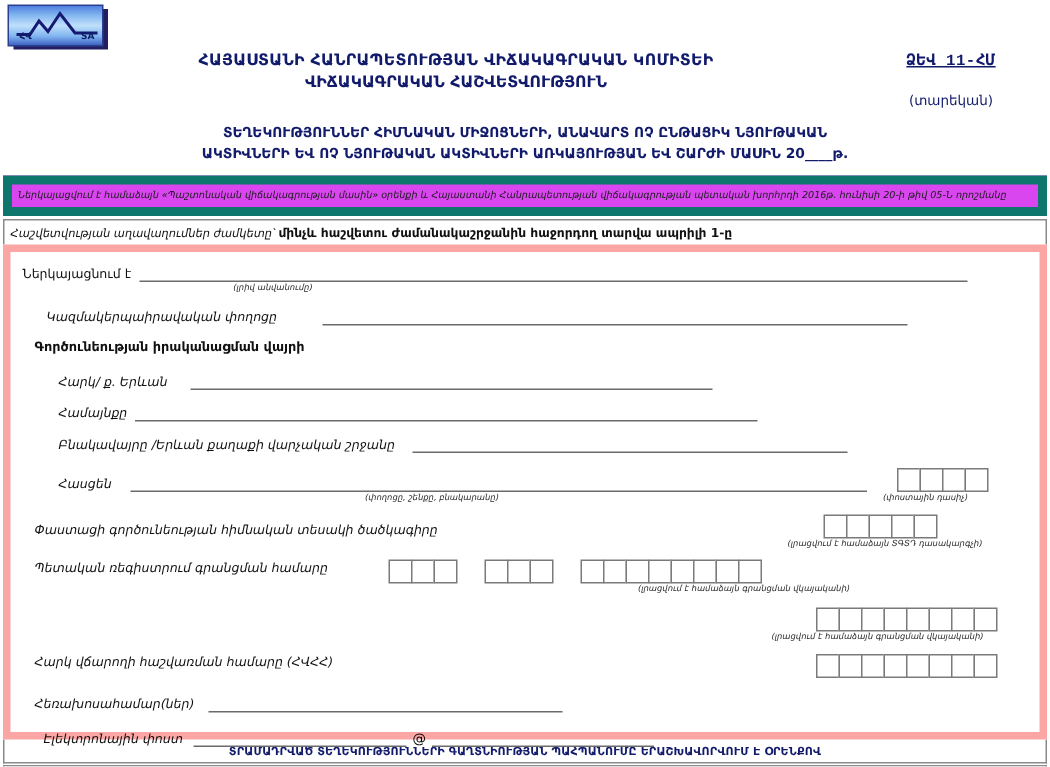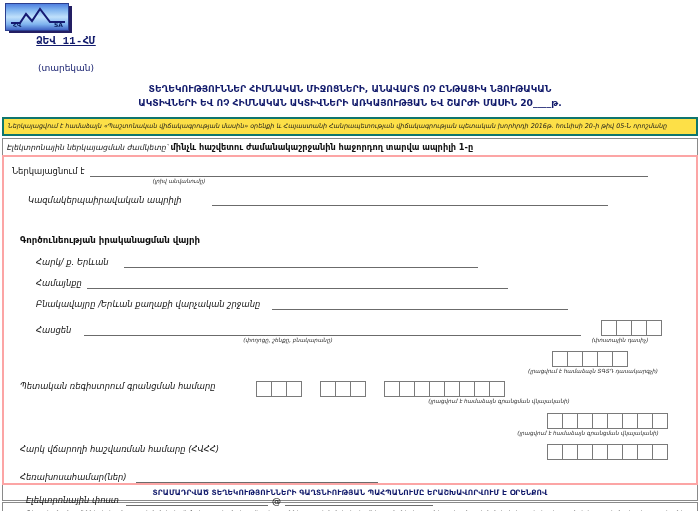--- a/index.html
+++ b/index.html
@@ -71,41 +71,41 @@
     margin-top: 9px;
     text-align: center;
     font-size: 9.2px; font-weight: bold; color: #111a6b;
     line-height: 14px;
     padding: 0 14px;
   }
 
   
   .note-box {
     margin: 7px 2px 0 2px;
-    border: 2px solid #0f766e;
+    border: 6px solid #0f766e;
     padding: 3px 16px 3px 4px;
-    background: #fde047;
+    background: #d946ef;
   }
   .note-txt {
     font-size: 6.4px; font-style: italic; color: #1a1a1a;
     line-height: 9px; white-space: nowrap;
   }
   .period-box {
     margin: 2px 2px 0 2px;
     border: 1px solid #8a8a8a;
     border-bottom: none;
     padding: 3px 4px;
   }
   .period-txt { font-size: 7.6px; font-style: italic; color: #111; }
   .period-txt b { font-style: normal; font-weight: bold; font-size: 8.2px; }
 
   
   .frame {
     margin: 0 2px;
-    border: 2px solid #fca5a5;
+    border: 5px solid #fca5a5;
     height: 330px;
     position: relative;
     padding: 7px 0 0 0;
   }
 
   .row { display: flex; align-items: flex-end; padding: 0 8px; }
   .lbl {
     font-size: 8.4px; font-style: italic; color: #111;
     white-space: nowrap; line-height: 11px;
   }
@@ -163,58 +163,62 @@
     </svg>
     <div class="logo-cap">
       <span>ՀՎ</span>
       <span>SA</span>
     </div>
   </div>
 </div>
 
 <div class="hdr">
   <div class="hdr-row">
+    <div class="hdr-center">
+      <div class="t1">ՀԱՅԱՍՏԱՆԻ ՀԱՆՐԱՊԵՏՈՒԹՅԱՆ  ՎԻՃԱԿԱԳՐԱԿԱՆ ԿՈՄԻՏԵԻ</div>
+      <div class="t2">ՎԻՃԱԿԱԳՐԱԿԱՆ ՀԱՇՎԵՏՎՈՒԹՅՈՒՆ</div>
+    </div>
     <div class="hdr-right">
       <div class="code">ՁԵՎ  11-ՀՄ</div>
       <div class="code-sub">(տարեկան)</div>
     </div>
   </div>
   <div class="t3">
     <div>ՏԵՂԵԿՈՒԹՅՈՒՆՆԵՐ ՀԻՄՆԱԿԱՆ ՄԻՋՈՑՆԵՐԻ, ԱՆԱՎԱՐՏ ՈՉ ԸՆԹԱՑԻԿ ՆՅՈՒԹԱԿԱՆ</div>
-    <div>ԱԿՏԻՎՆԵՐԻ ԵՎ  ՈՉ  ՀԻՄՆԱԿԱՆ ԱԿՏԻՎՆԵՐԻ ԱՌԿԱՅՈՒԹՅԱՆ ԵՎ ՇԱՐԺԻ ՄԱՍԻՆ  20____թ.</div>
+    <div>ԱԿՏԻՎՆԵՐԻ ԵՎ  ՈՉ  ՆՅՈՒԹԱԿԱՆ ԱԿՏԻՎՆԵՐԻ ԱՌԿԱՅՈՒԹՅԱՆ ԵՎ ՇԱՐԺԻ ՄԱՍԻՆ  20____թ.</div>
   </div>
 </div>
 
 <div class="note-box">
   <div class="note-txt">Ներկայացվում է համաձայն «Պաշտոնական վիճակագրության մասին»  օրենքի և  Հայաստանի Հանրապետության  վիճակագրության պետական խորհրդի 2016թ. հունիսի 20-ի թիվ 05-Ն որոշմանը</div>
 </div>
 
 <div class="period-box">
   <div class="period-txt">
-    <span>Էլեկտրոնային ներկայացման ժամկետը՝</span>
+    <span>Հաշվետվության աղավաղումներ ժամկետը՝</span>
     <b>մինչև հաշվետու ժամանակաշրջանին հաջորդող տարվա ապրիլի 1-ը</b>
   </div>
 </div>
 
 <div class="frame">
 
   <div class="row" style="margin-top:2px;">
     <div class="lbl plain">Ներկայացնում է</div>
     <div class="rule" style="margin-left:6px; margin-right:40px;"></div>
   </div>
   <div class="row" style="padding-left:60px;">
     <div class="hint" style="width:230px;">(լրիվ անվանումը)</div>
   </div>
 
   <div class="row" style="margin-top:10px;">
-    <div class="lbl" style="padding-left:16px;">Կազմակերպաիրավական ապրիլի</div>
+    <div class="lbl" style="padding-left:16px;">Կազմակերպաիրավական փողոցը</div>
     <div class="rule" style="margin-left:30px; margin-right:80px;"></div>
   </div>
 
-  <div class="row" style="margin-top:29px;">
+  <div class="row" style="margin-top:10px;">
     <div class="lbl bold" style="padding-left:8px;">Գործունեության իրականացման վայրի</div>
   </div>
 
   <div class="row" style="margin-top:11px;">
     <div class="lbl" style="padding-left:24px; width:112px;">Հարկ/ ք. Երևան</div>
     <div class="rule" style="margin-right:210px;"></div>
   </div>
 
   <div class="row" style="margin-top:10px;">
     <div class="lbl" style="padding-left:24px; width:75px;">Համայնքը</div>
@@ -237,20 +241,21 @@
     </div>
     <div style="width:26px;"></div>
   </div>
   <div class="row" style="padding-left:0;">
     <div style="width:96px;"></div>
     <div class="hint" style="flex:1; padding-right:96px;">(փողոցը, շենքը, բնակարանը)</div>
     <div class="hint" style="width:96px; margin-right:20px;">(փոստային դասիչ)</div>
   </div>
 
   <div class="row" style="margin-top:7px; align-items:flex-end;">
+    <div class="lbl" style="padding-left:8px;">Փաստացի գործունեության հիմնական տեսակի ծածկագիրը</div>
     <div style="flex:1;"></div>
     <div class="boxes">
       <div class="cell"></div>
       <div class="cell"></div>
       <div class="cell"></div>
       <div class="cell"></div>
       <div class="cell"></div>
     </div>
     <div style="width:60px;"></div>
   </div>

